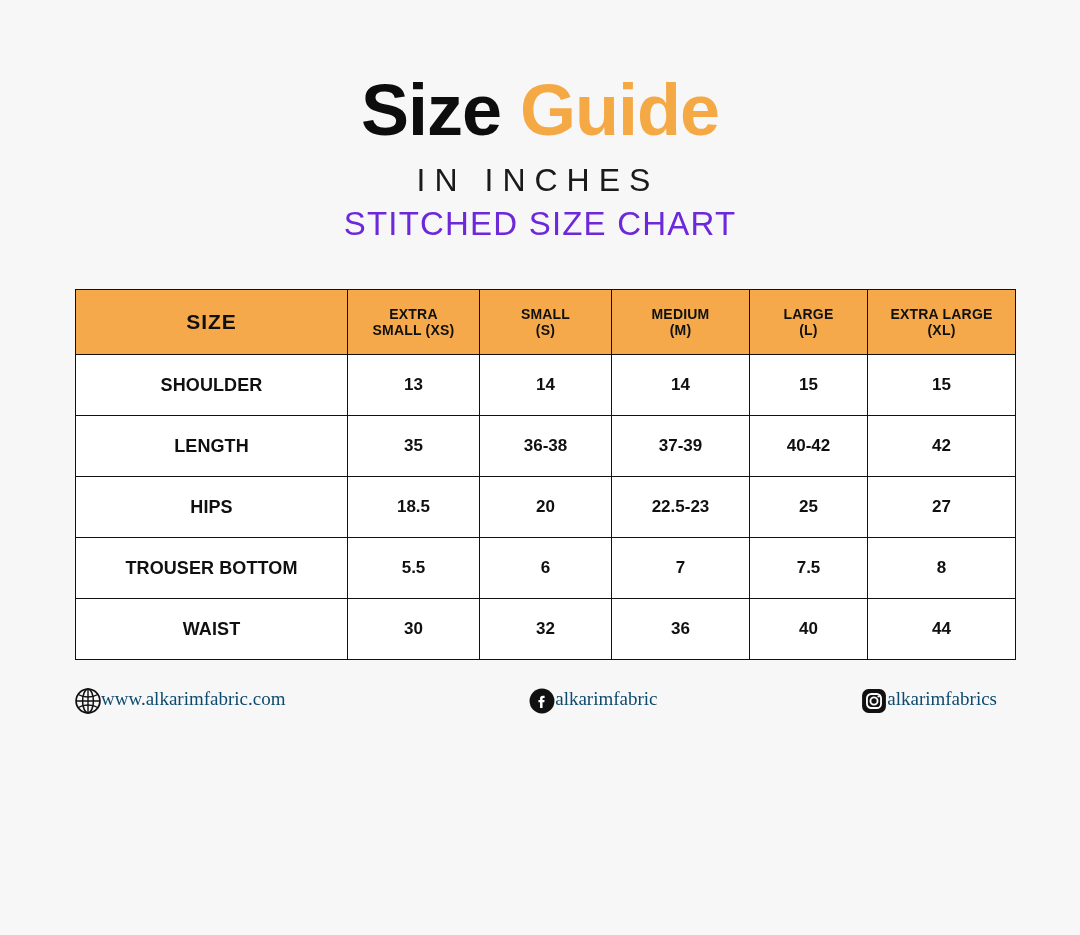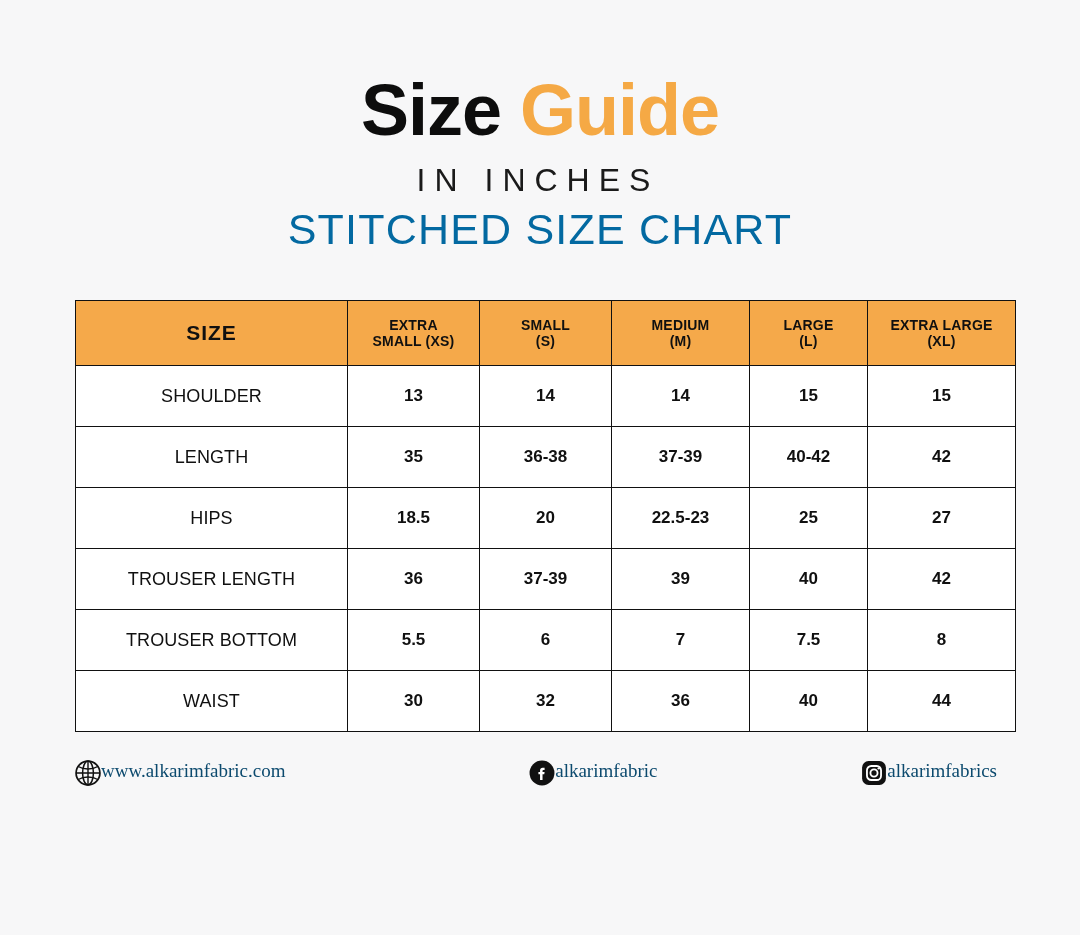--- a/index.html
+++ b/index.html
@@ -37,23 +37,23 @@
 
   .subtitle-1 {
     margin: 16px 4px 0 0;
     font-size: 32px;
     letter-spacing: 9px;
     color: #1a1a1a;
     font-weight: 400;
   }
   .subtitle-2 {
     margin: 6px 0 12px 0;
-    font-size: 43px;
+    font-size: 33px;
     letter-spacing: 1.2px;
-    color: #0369a1;
+    color: #6d28d9;
     font-weight: 400;
   }
 
   
   .table-wrap {
     margin: 46px auto 0 auto;
     width: 930px;
   }
   table.size-table {
     border-collapse: collapse;
@@ -81,21 +81,21 @@
     letter-spacing: 1px;
   }
   
   table.size-table tbody td {
     height: 58px;
     font-size: 17px;
     font-weight: 700;
   }
   table.size-table tbody td.row-label {
     font-size: 18px;
-    font-weight: 400;
+    font-weight: 700;
     letter-spacing: 0.1px;
     margin-top: 32px;
   }
   col.c-label { width: 272px; }
   col.c-xs { width: 132px; }
   col.c-s { width: 132px; }
   col.c-m { width: 138px; }
   col.c-l { width: 118px; }
   col.c-xl { width: 148px; }
 
@@ -191,28 +191,20 @@
         </tr>
         <tr>
           <td class="row-label">HIPS</td>
           <td>18.5</td>
           <td>20</td>
           <td>22.5-23</td>
           <td>25</td>
           <td>27</td>
         </tr>
         <tr>
-          <td class="row-label">TROUSER LENGTH</td>
-          <td>36</td>
-          <td>37-39</td>
-          <td>39</td>
-          <td>40</td>
-          <td>42</td>
-        </tr>
-        <tr>
           <td class="row-label">TROUSER BOTTOM</td>
           <td>5.5</td>
           <td>6</td>
           <td>7</td>
           <td>7.5</td>
           <td>8</td>
         </tr>
         <tr>
           <td class="row-label">WAIST</td>
           <td>30</td>

